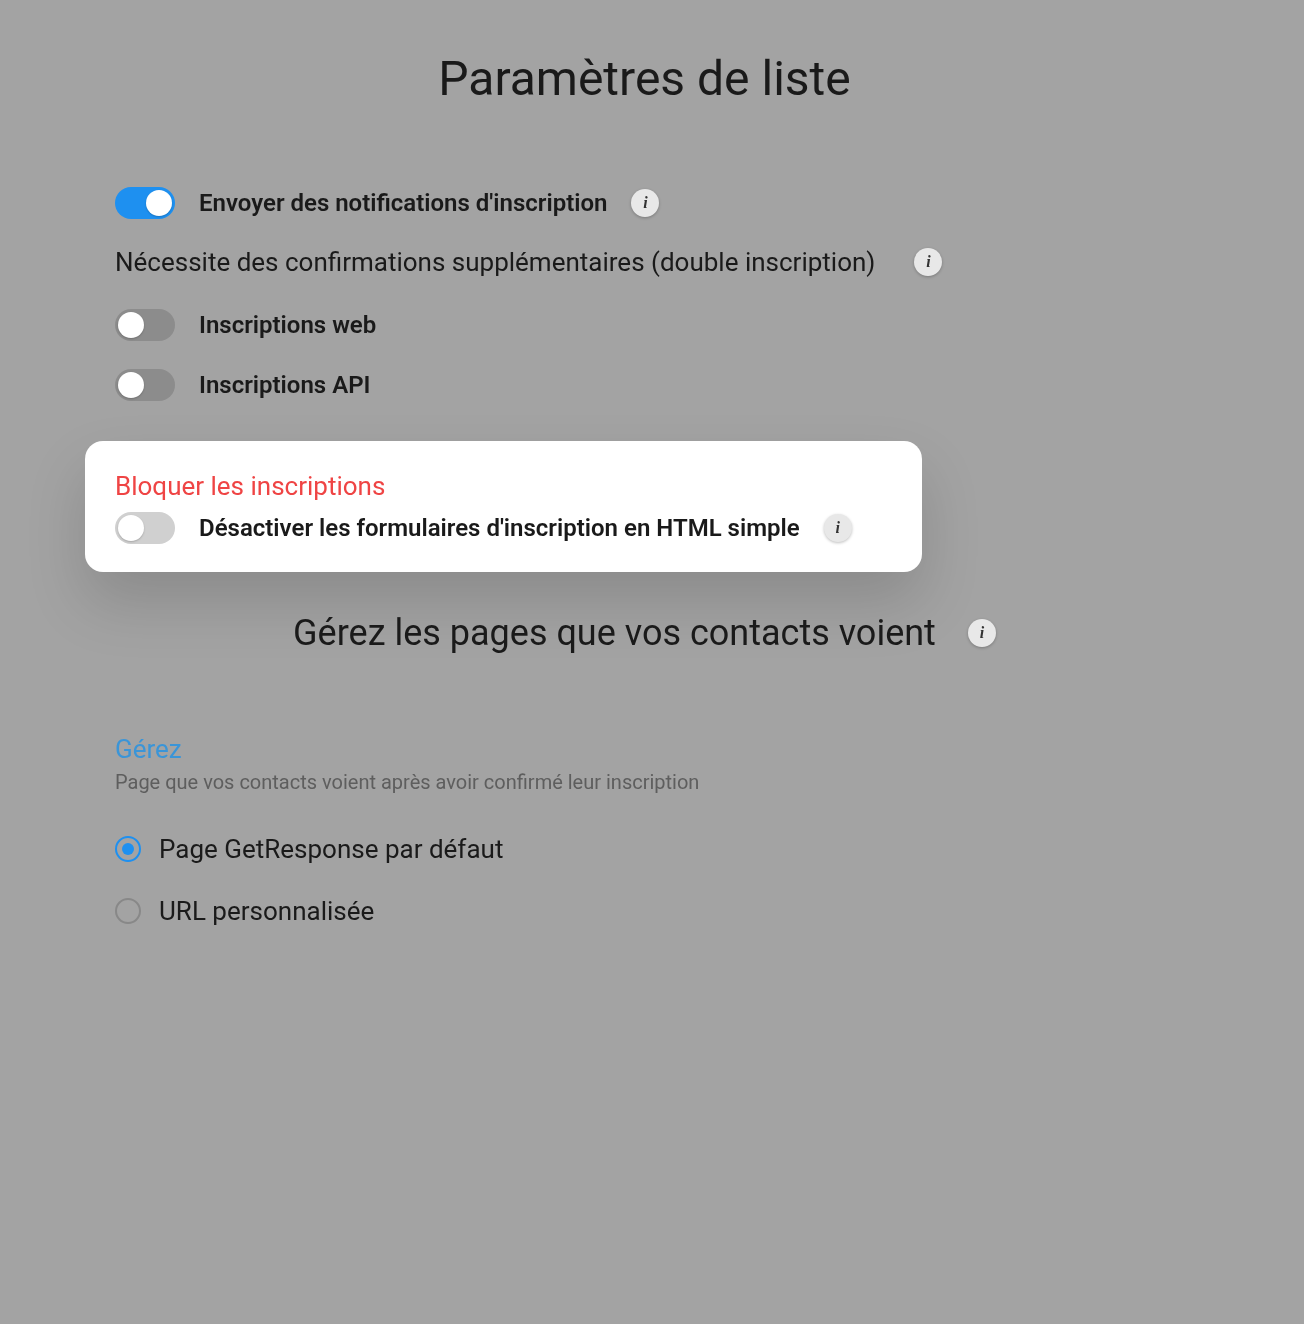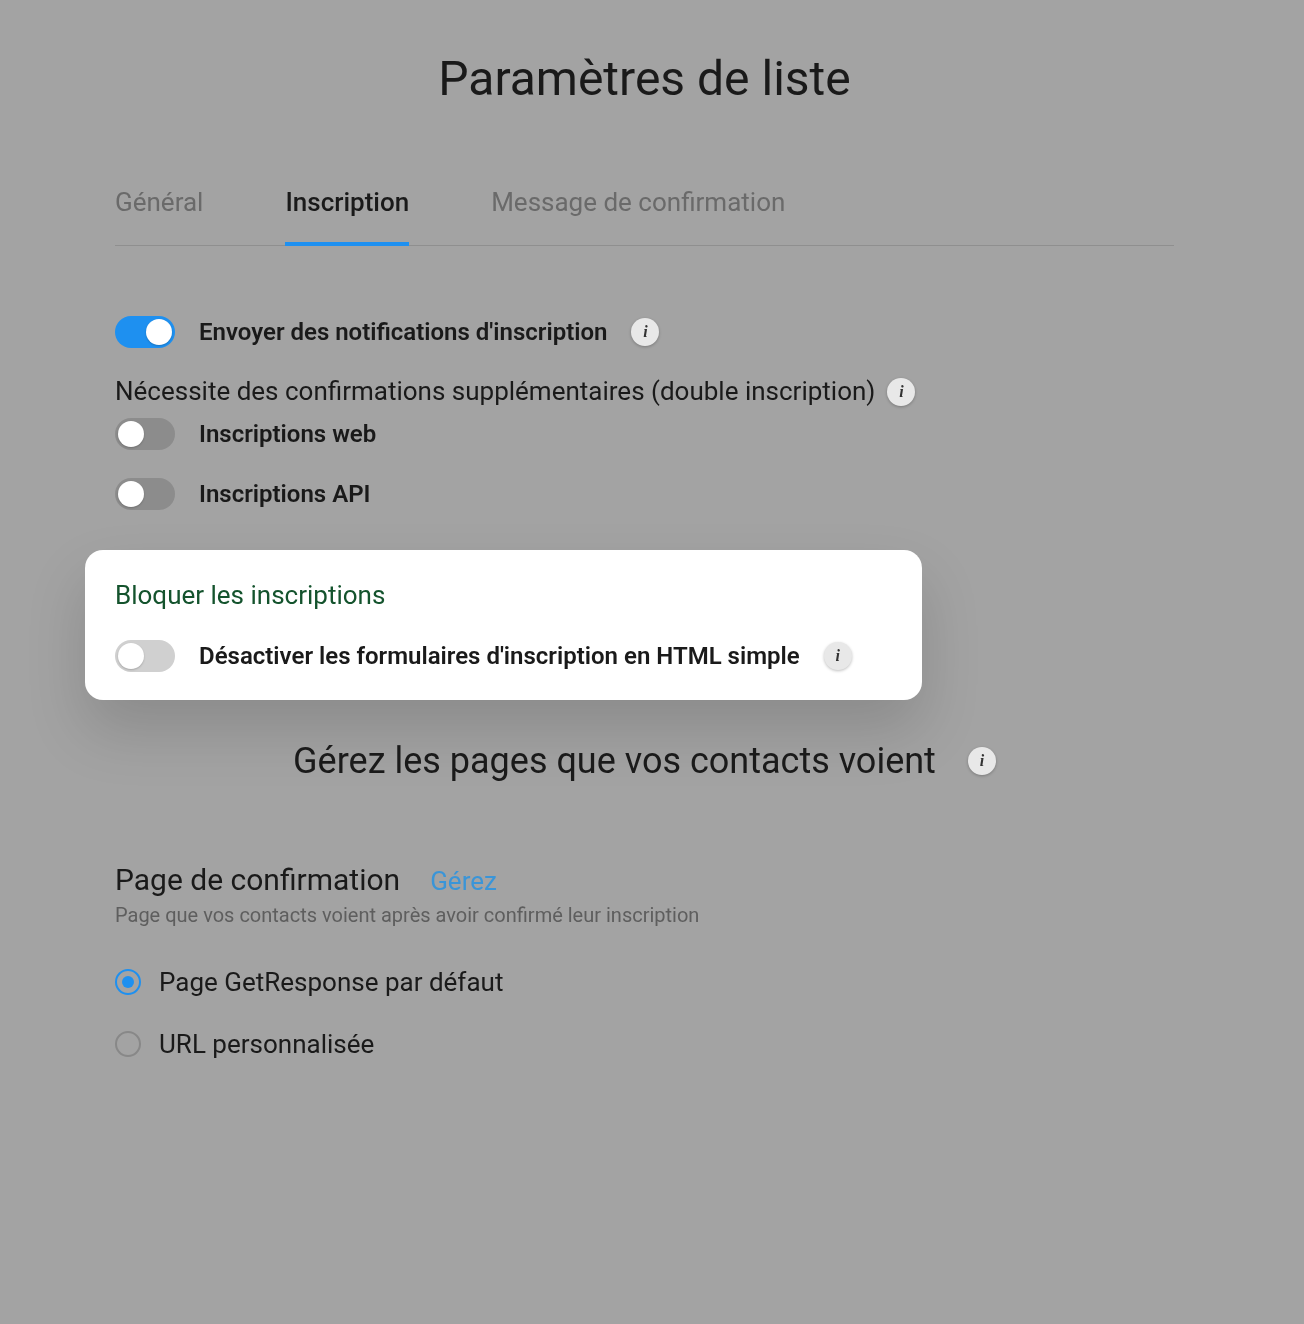--- a/index.html
+++ b/index.html
@@ -121,37 +121,37 @@
       color: #1a1a1a;
     }
     .chevron {
       font-size: 20px;
       color: #333;
     }
     .section-label {
       font-size: 26px;
       color: #1a1a1a;
       display: flex;
-      align-items: flex-end;
-      gap: 12px;
-      margin-bottom: 12px;
+      align-items: center;
+      gap: 39px;
+      margin-bottom: 32px;
     }
     .card {
       background: #fff;
       border-radius: 18px;
       padding: 30px 30px 28px 30px;
       margin-left: -30px;
       margin-right: 252px;
       margin-top: 40px;
       box-shadow: 0 30px 60px rgba(0,0,0,0.15);
     }
     .card-title {
       font-size: 26px;
-      color: #14532d;
-      margin-bottom: 30px;
+      color: #ef4444;
+      margin-bottom: 11px;
     }
     .card .row { margin-bottom: 0; }
     .card .toggle-label {
       font-weight: 600;
     }
     .manage-heading {
       text-align: center;
       font-size: 36px;
       color: #1a1a1a;
       margin-top: 40px;
@@ -215,25 +215,20 @@
       font-size: 26px;
       color: #1a1a1a;
     }
   </style>
 </head>
 <body>
 
 <div class="page">
   <h1 class="page-title">Paramètres de liste</h1>
 
-  <div class="tabs">
-    <div class="tab">Général</div>
-    <div class="tab active">Inscription</div>
-    <div class="tab">Message de confirmation</div>
-  </div>
 
   <div class="row">
     <div class="toggle on">
       <div class="toggle-knob"></div>
     </div>
     <div class="toggle-label">Envoyer des notifications d'inscription</div>
     <div class="info-icon">i</div>
   </div>
 
 
@@ -267,21 +262,20 @@
     </div>
   </div>
 
   <div class="manage-heading">
     <span>Gérez les pages que vos contacts voient</span>
     <div class="info-icon">i</div>
   </div>
 
   <div class="confirm-section">
     <div class="confirm-heading">
-      <div class="confirm-title">Page de confirmation</div>
       <div class="preview-link">Gérez</div>
     </div>
     <div class="confirm-sub">Page que vos contacts voient après avoir confirmé leur inscription</div>
 
     <div class="radio-row">
       <div class="radio checked"></div>
       <div class="radio-label">Page GetResponse par défaut</div>
     </div>
     <div class="radio-row">
       <div class="radio"></div>

